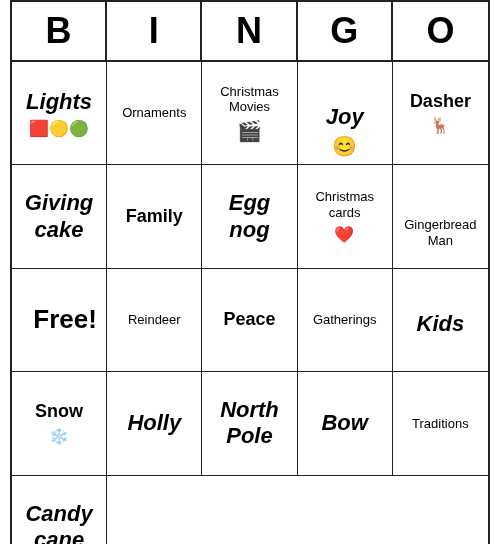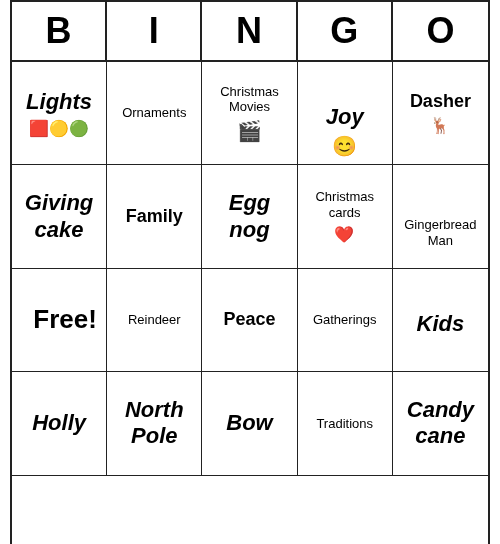--- a/index.html
+++ b/index.html
@@ -148,20 +148,24 @@
       <div class="bingo-cell">
         <div class="cell-text medium" style="white-space: pre-line;">Peace</div>
       </div>
       <div class="bingo-cell">
         <div class="cell-text small" style="white-space: pre-line;">Gatherings</div>
       </div>
       <div class="bingo-cell">
         <div class="cell-text large" style="white-space: pre-line; margin-top: 8px;">Kids</div>
       </div>
       <div class="bingo-cell">
+        <div class="cell-text medium" style="white-space: pre-line;">Snow</div>
+        <div class="cell-emoji small-emoji">❄️</div>
+      </div>
+      <div class="bingo-cell">
         <div class="cell-text large" style="white-space: pre-line;">Holly</div>
       </div>
       <div class="bingo-cell">
         <div class="cell-text large" style="white-space: pre-line;">North
 Pole</div>
       </div>
       <div class="bingo-cell">
         <div class="cell-text large" style="white-space: pre-line;">Bow</div>
       </div>
       <div class="bingo-cell">

